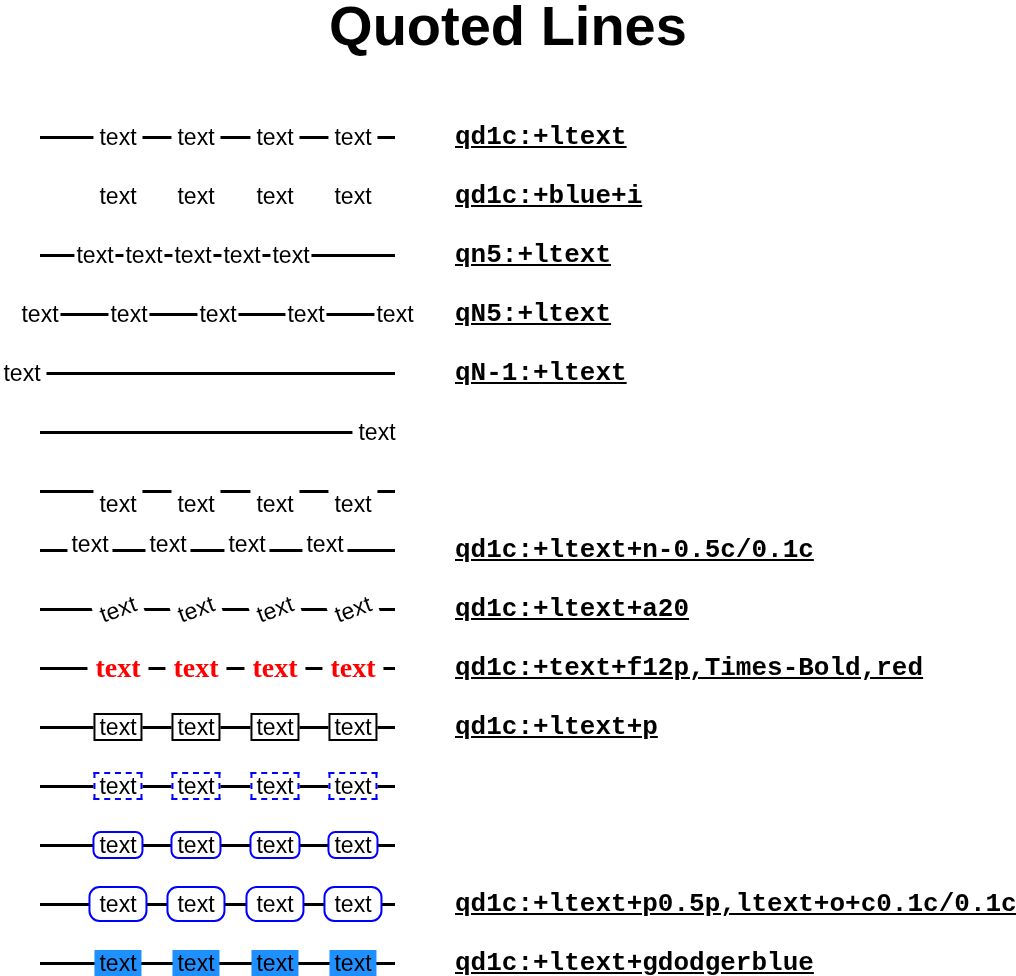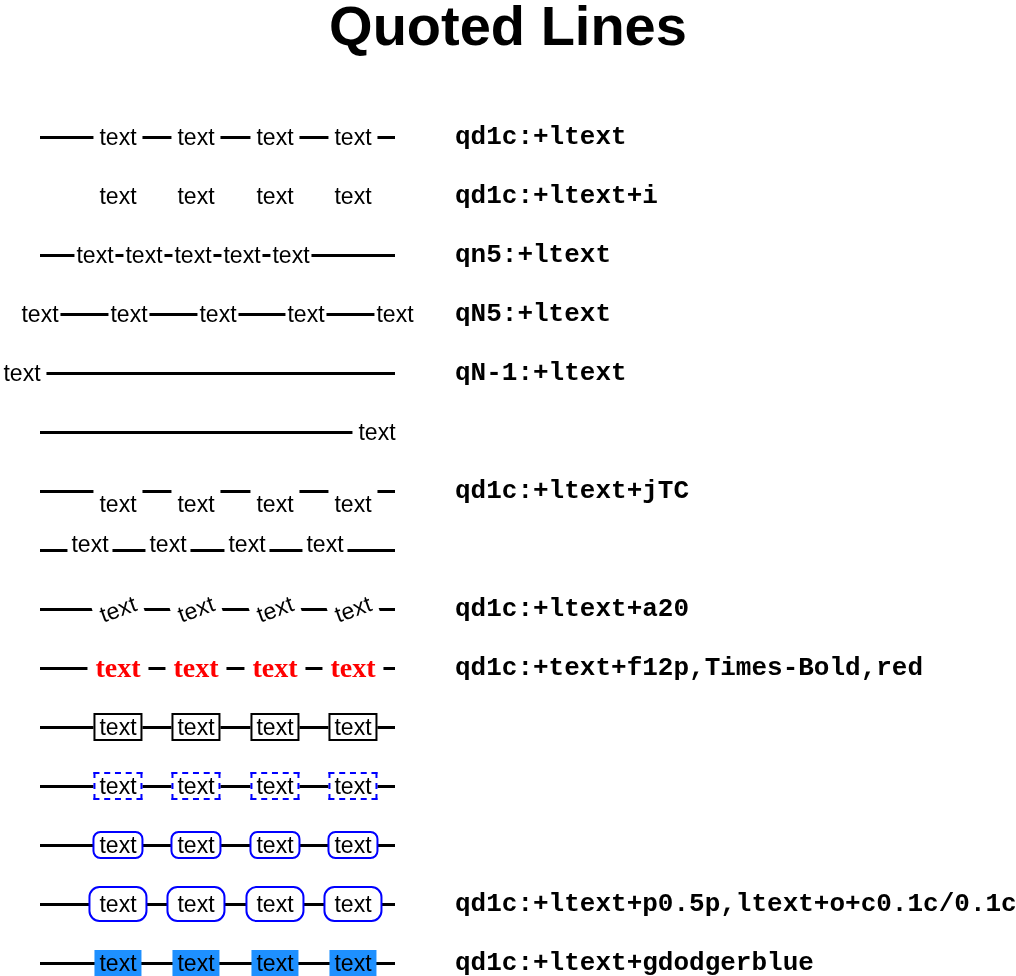--- a/index.html
+++ b/index.html
@@ -37,21 +37,21 @@
     padding: 0 6px;
     white-space: nowrap;
     color: #000;
   }
 
   .code {
     position: absolute; left: 455px; top: 50%;
     transform: translateY(-50%);
     font-family: "Liberation Mono", monospace;
     font-weight: bold; font-size: 26px;
-    white-space: nowrap; color: #000;
+    white-space: nowrap; color: #000; text-decoration: underline;
   }
 
   
   .v-dense .lbl { padding: 0 2px; }
 
   .v-below .lbl {            
     top: calc(50% - 5px);
     transform: translateX(-50%);
     padding-top: 6px;
   }
@@ -97,21 +97,21 @@
   </div>
 
   <div class="row v-plain" style="top: 174px;">
     <div class="demo">
 
     <span class="lbl" style="left: 118px;">text</span>
           <span class="lbl" style="left: 196px;">text</span>
           <span class="lbl" style="left: 275px;">text</span>
           <span class="lbl" style="left: 353px;">text</span>
         </div>
-    <div class="code">qd1c:+ltext+i</div>
+    <div class="code">qd1c:+blue+i</div>
   </div>
 
   <div class="row v-dense" style="top: 233px;">
     <div class="demo">
       <div class="line" style="left: 40px; width: 355px; background: rgb(0, 0, 0);"></div>
     <span class="lbl" style="left: 95px;">text</span>
           <span class="lbl" style="left: 144px;">text</span>
           <span class="lbl" style="left: 193px;">text</span>
           <span class="lbl" style="left: 242px;">text</span>
           <span class="lbl" style="left: 291px;">text</span>
@@ -147,31 +147,31 @@
   </div>
 
   <div class="row v-below" style="top: 469px;">
     <div class="demo">
       <div class="line" style="left: 40px; width: 355px; background: rgb(0, 0, 0);"></div>
     <span class="lbl" style="left: 118px;">text</span>
           <span class="lbl" style="left: 196px;">text</span>
           <span class="lbl" style="left: 275px;">text</span>
           <span class="lbl" style="left: 353px;">text</span>
         </div>
-    <div class="code">qd1c:+ltext+jTC</div>
   </div>
 
   <div class="row v-nudge" style="top: 528px;">
     <div class="demo">
       <div class="line" style="left: 40px; width: 355px; background: rgb(0, 0, 0);"></div>
     <span class="lbl" style="left: 90px;">text</span>
           <span class="lbl" style="left: 168px;">text</span>
           <span class="lbl" style="left: 247px;">text</span>
           <span class="lbl" style="left: 325px;">text</span>
         </div>
+    <div class="code">qd1c:+ltext+n-0.5c/0.1c</div>
   </div>
 
   <div class="row v-angled" style="top: 587px;">
     <div class="demo">
       <div class="line" style="left: 40px; width: 355px; background: rgb(0, 0, 0);"></div>
     <span class="lbl" style="left: 118px;">text</span>
           <span class="lbl" style="left: 196px;">text</span>
           <span class="lbl" style="left: 275px;">text</span>
           <span class="lbl" style="left: 353px;">text</span>
         </div>
@@ -190,20 +190,21 @@
   </div>
 
   <div class="row v-box" style="top: 705px;">
     <div class="demo">
       <div class="line" style="left: 40px; width: 355px; background: rgb(0, 0, 0);"></div>
     <span class="lbl" style="left: 118px; border-color: rgb(0, 0, 0);">text</span>
           <span class="lbl" style="left: 196px; border-color: rgb(0, 0, 0);">text</span>
           <span class="lbl" style="left: 275px; border-color: rgb(0, 0, 0);">text</span>
           <span class="lbl" style="left: 353px; border-color: rgb(0, 0, 0);">text</span>
         </div>
+    <div class="code">qd1c:+ltext+p</div>
   </div>
 
   <div class="row v-box-dashed" style="top: 764px;">
     <div class="demo">
       <div class="line" style="left: 40px; width: 355px; background: rgb(0, 0, 0);"></div>
     <span class="lbl" style="left: 118px; border-color: rgb(0, 0, 255);">text</span>
           <span class="lbl" style="left: 196px; border-color: rgb(0, 0, 255);">text</span>
           <span class="lbl" style="left: 275px; border-color: rgb(0, 0, 255);">text</span>
           <span class="lbl" style="left: 353px; border-color: rgb(0, 0, 255);">text</span>
         </div>

